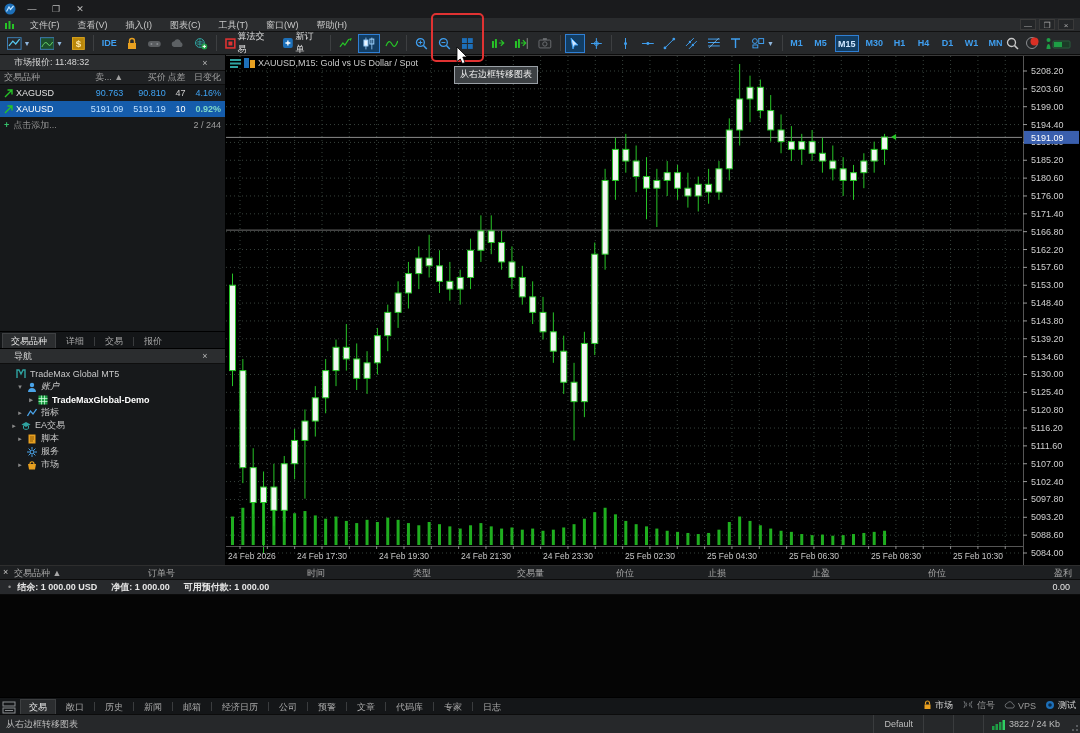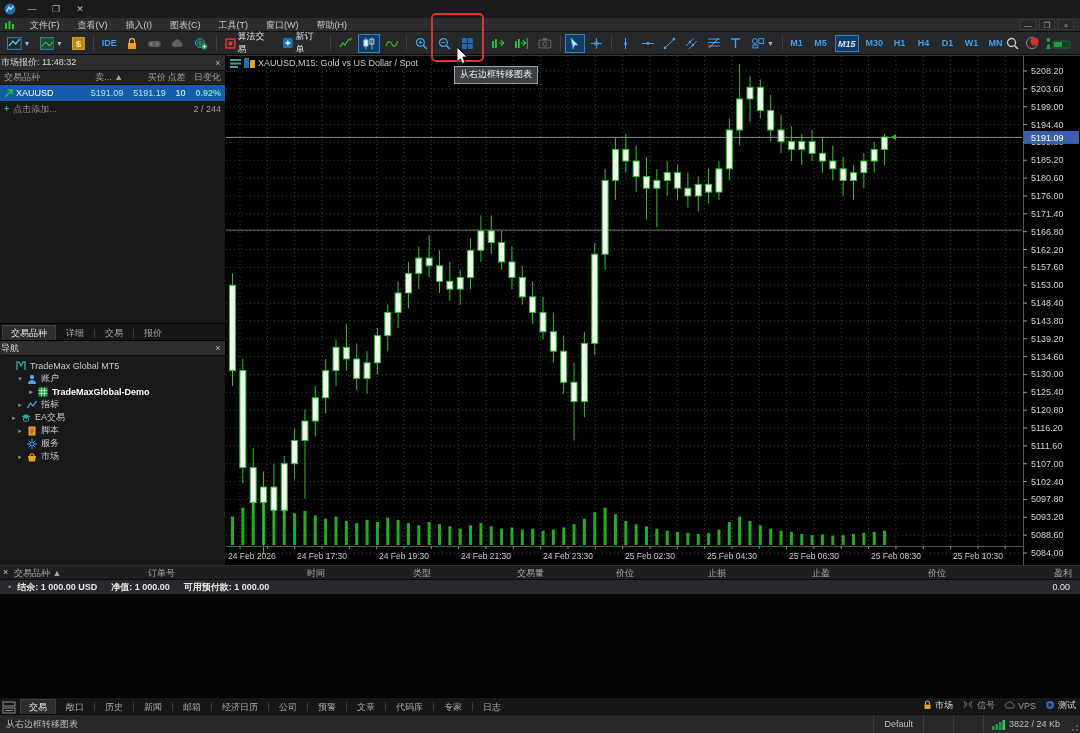--- a/index.html
+++ b/index.html
@@ -22,28 +22,28 @@
   .mdi span { width:16px; height:11px; font-size:8px; line-height:11px; text-align:center; color:#aaa; border:1px solid #3a3a3a; background:#242628; }
 
   
   .toolbar { height:23px; background:#26282a; border-bottom:1px solid #0c0c0c; display:flex; align-items:center; padding:0 3px; gap:1px; flex:0 0 auto; }
   .tb { height:19px; min-width:20px; display:flex; align-items:center; justify-content:center; gap:2px; padding:0 3px; color:#cfcfcf; font-size:9px; border:1px solid transparent; }
   .tb svg { display:block; }
   .tb.active { background:#123d63; border-color:#2f7fd4; }
   .tb .caret { color:#8fb6dd; font-size:7px; }
   .tsep { width:1px; height:16px; background:#3d3f41; margin:0 3px; }
   .tf { min-width:19px; height:17px; line-height:17px; text-align:center; color:#3f9ff0; font-size:9px; font-weight:bold; padding:0 2px; }
-  .tf.active { background:#123d63; border:1px solid #2f7fd4; color:#cfe6ff;font-style:italic; }
+  .tf.active { background:#123d63; border:1px solid #2f7fd4; color:#cfe6ff; }
   .tb-label { color:#e0e0e0; }
   .tright { margin-left:auto; display:flex; align-items:center; gap:6px; padding-right:6px; }
 
   
   .main { flex:1 1 auto; display:flex; min-height:0; }
   .leftcol { width:226px; flex:0 0 auto; display:flex; flex-direction:column; border-right:1px solid #000; background:#17191b; }
-  .phead { height:16px; background:#2b2d2f; border-bottom:1px solid #0e0e0e; display:flex; align-items:center; padding:0 1px; color:#d5d5d5; font-size:9px; }
+  .phead { height:16px; background:#2b2d2f; border-bottom:1px solid #0e0e0e; display:flex; align-items:center; padding:0 14px; color:#d5d5d5; font-size:9px; }
   .phead .x { margin-left:auto; color:#b5b5b5; font-size:9px; width:12px; text-align:center; }
   .mw-cols { height:14px; display:flex; align-items:center; font-size:9px; color:#9f9f9f; border-bottom:1px solid #0e0e0e; background:#202224; }
   .mw-row { height:16px; display:flex; align-items:center; font-size:9px; color:#cfcfcf; }
   .mw-row.sel { background:#155cab; }
   .c-sym { width:86px; padding-left:4px; display:flex; align-items:center; gap:3px; }
   .c-bid { width:52px; text-align:right; }
   .c-ask { width:48px; text-align:right; }
   .c-spr { width:22px; text-align:right; }
   .c-chg { width:44px; text-align:right; padding-right:4px; }
   .num-blue { color:#3fa4f5; }
@@ -366,20 +366,32 @@
         <span class="x">×</span>
       </div>
       <div class="mw-cols" id="mw-cols">
           <span class="c-sym">交易品种</span>
           <span class="c-bid">卖... ▲</span>
           <span class="c-ask">买价</span>
           <span class="c-spr">点差</span>
           <span class="c-chg">日变化</span>
         </div>
       <div id="mw-rows">
+          <div class="mw-row">
+            <span class="c-sym">
+              <svg width="9" height="9" viewBox="0 0 9 9">
+                <path d="M1 8 8 1M3.5 1H8v4.5" stroke="#27c427" fill="none" stroke-width="1.4"></path>
+              </svg>
+              <span style="color: rgb(226, 226, 226);">XAGUSD</span>
+            </span>
+            <span class="c-bid num-blue">90.763</span>
+            <span class="c-ask num-blue">90.810</span>
+            <span class="c-spr">47</span>
+            <span class="c-chg" style="color: rgb(63, 164, 245);">4.16%</span>
+          </div>
           <div class="mw-row sel">
             <span class="c-sym">
               <svg width="9" height="9" viewBox="0 0 9 9">
                 <path d="M1 8 8 1M3.5 1H8v4.5" stroke="#27c427" fill="none" stroke-width="1.4"></path>
               </svg>
               <span style="color: rgb(255, 255, 255);">XAUUSD</span>
             </span>
             <span class="c-bid num-blue" style="color: rgb(191, 224, 255);">5191.09</span>
             <span class="c-ask num-blue" style="color: rgb(191, 224, 255);">5191.19</span>
             <span class="c-spr" style="color: rgb(255, 255, 255);">10</span>
@@ -416,21 +428,21 @@
             <span style="margin-left: 3px;">TradeMax Global MT5</span>
           </div>
           <div class="trow" style="padding-left: 15px;">
             <span class="arr">▾</span>
             <span class="ticn">
               <svg width="10" height="10" viewBox="0 0 10 10">
                 <circle cx="5" cy="3" r="2.2" fill="#4aa3e8"></circle>
                 <path d="M1 10c0-2.5 1.8-4 4-4s4 1.5 4 4z" fill="#4aa3e8"></path>
               </svg>
             </span>
-            <span style="margin-left: 3px;">账户</span>
+            <span style="margin-left: 3px; font-style: italic;">账户</span>
           </div>
           <div class="trow bold" style="padding-left: 26px;">
             <span class="arr">▸</span>
             <span class="ticn">
               <svg width="10" height="10" viewBox="0 0 10 10">
                 <rect x="0.5" y="0.5" width="9" height="9" fill="#1e9e45"></rect>
                 <path d="M0.5 3.5h9M0.5 6.5h9M3.5 0.5v9M6.5 0.5v9" stroke="#d6ffe4" stroke-width="0.7"></path>
               </svg>
             </span>
             <span style="margin-left: 3px;">TradeMaxGlobal-Demo</span>

